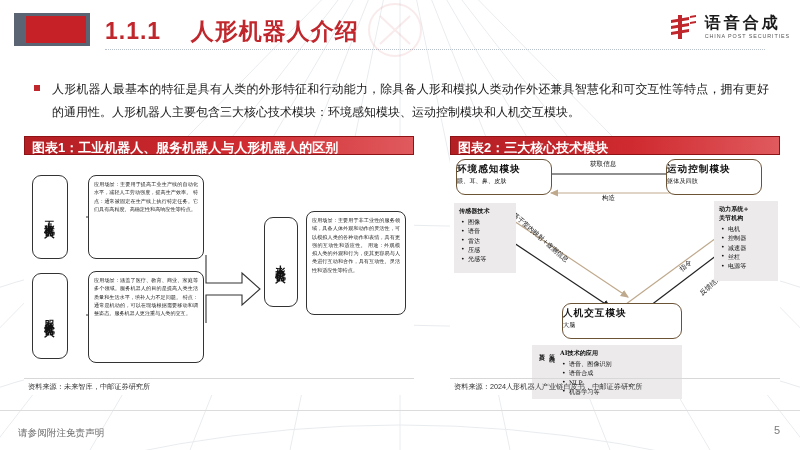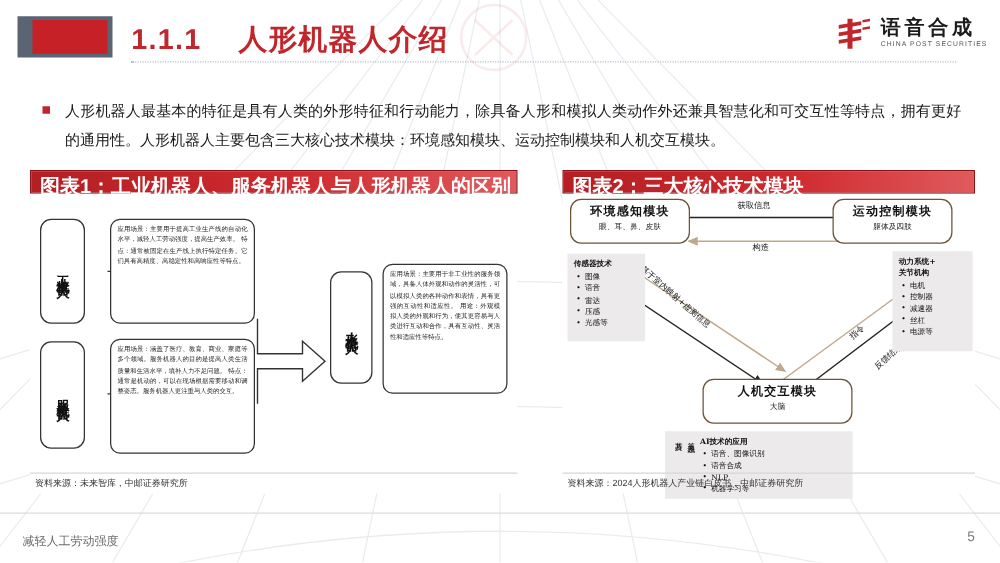--- a/index.html
+++ b/index.html
@@ -35,21 +35,21 @@
   
   .para{position:absolute;left:34px;top:78px;width:735px;}
   .para-bullet{position:absolute;left:0;top:7px;width:6px;height:6px;background:#c0272d;}
   .para-txt{margin-left:18px;font-size:12px;line-height:1.95;color:#1a1a1a;text-align:justify;}
 
   
   .panel{position:absolute;}
   .panel-bar{height:19px;position:relative;
              background:linear-gradient(90deg,#b41f24 0%,#cf2a2f 55%,#e05a5e 100%);
              border:1px solid #8e1317;box-sizing:border-box;}
-  .panel-bar span{position:absolute;left:7px;top:2px;font-size:16px;font-weight:bold;color:#fff;white-space:nowrap;}
+  .panel-bar span{position:absolute;left:7px;top:2px;font-size:13px;font-weight:bold;color:#fff;white-space:nowrap;}
   .panel-body{position:relative;background:#fff;}
   .panel-src{position:absolute;font-size:7.2px;color:#333;white-space:nowrap;}
 
   #panel-left{left:24px;top:136px;width:390px;}
   #panel-right{left:450px;top:136px;width:330px;}
   #panel-left .panel-body{height:240px;}
   #panel-right .panel-body{height:240px;}
 
   .panel-rule{position:absolute;left:0;right:0;bottom:16px;border-top:1px solid #d8d8d8;}
   .vlabel{position:absolute;border:1.1px solid #333;border-radius:9px;background:#fff;
@@ -57,21 +57,21 @@
   .vlabel span{writing-mode:vertical-rl;font-size:10.5px;font-weight:bold;color:#111;letter-spacing:2px;}
   .dbox{position:absolute;border:1.1px solid #333;border-radius:8px;background:#fff;
         box-sizing:border-box;padding:4px 5px;}
   .dbox p{margin:0;font-size:5.1px;line-height:1.62;color:#222;text-align:justify;
           font-family:"DejaVu Serif","Liberation Serif",serif;}
 
   .arrow-svg{position:absolute;left:0;top:0;width:100%;height:100%;pointer-events:none;}
 
   
   .mod{position:absolute;border:1.4px solid #6b5336;border-radius:9px;background:#fff;
-       box-sizing:border-box;text-align:center;}
+       box-sizing:border-box;}
   .mod .t{font-size:9.6px;font-weight:bold;color:#111;letter-spacing:1px;
           font-family:"DejaVu Serif","Liberation Serif",serif;margin-top:3px;}
   .mod .s{font-size:6.2px;color:#222;font-family:"DejaVu Serif","Liberation Serif",serif;margin-top:1px;}
 
   .greybox{position:absolute;background:#eceaea;box-sizing:border-box;padding:4px 5px;}
   .greybox .h{font-size:6.1px;font-weight:bold;color:#111;
               font-family:"DejaVu Serif","Liberation Serif",serif;margin-bottom:1px;}
   .greybox ul{margin:0;padding-left:9px;list-style:none;}
   .greybox li{font-size:6.1px;line-height:1.52;color:#111;position:relative;
               font-family:"DejaVu Serif","Liberation Serif",serif;}
@@ -290,21 +290,21 @@
           </ul>
         </div>
       </div>
 
       <div class="panel-rule"></div>
       <div class="panel-src" style="left:4px;bottom:3px;">资料来源：2024人形机器人产业链白皮书，中邮证券研究所</div>
     </div>
   </div>
 
   <div class="foot-rule"></div>
-  <div class="foot-left">减轻人工劳动强度</div>
+  <div class="foot-left">请参阅附注免责声明</div>
   <div class="foot-page">5</div>
 </div>
 
 <div class="wm" style="left:320px;top:0px;">
   <svg width="150" height="120" viewBox="0 0 150 120">
     <circle cx="75" cy="30" r="26" fill="none" stroke="#c0272d" stroke-width="2"></circle>
     <path d="M60,16 L90,44 M90,16 L60,44" stroke="#c0272d" stroke-width="2"></path>
   </svg>
 </div>
 

